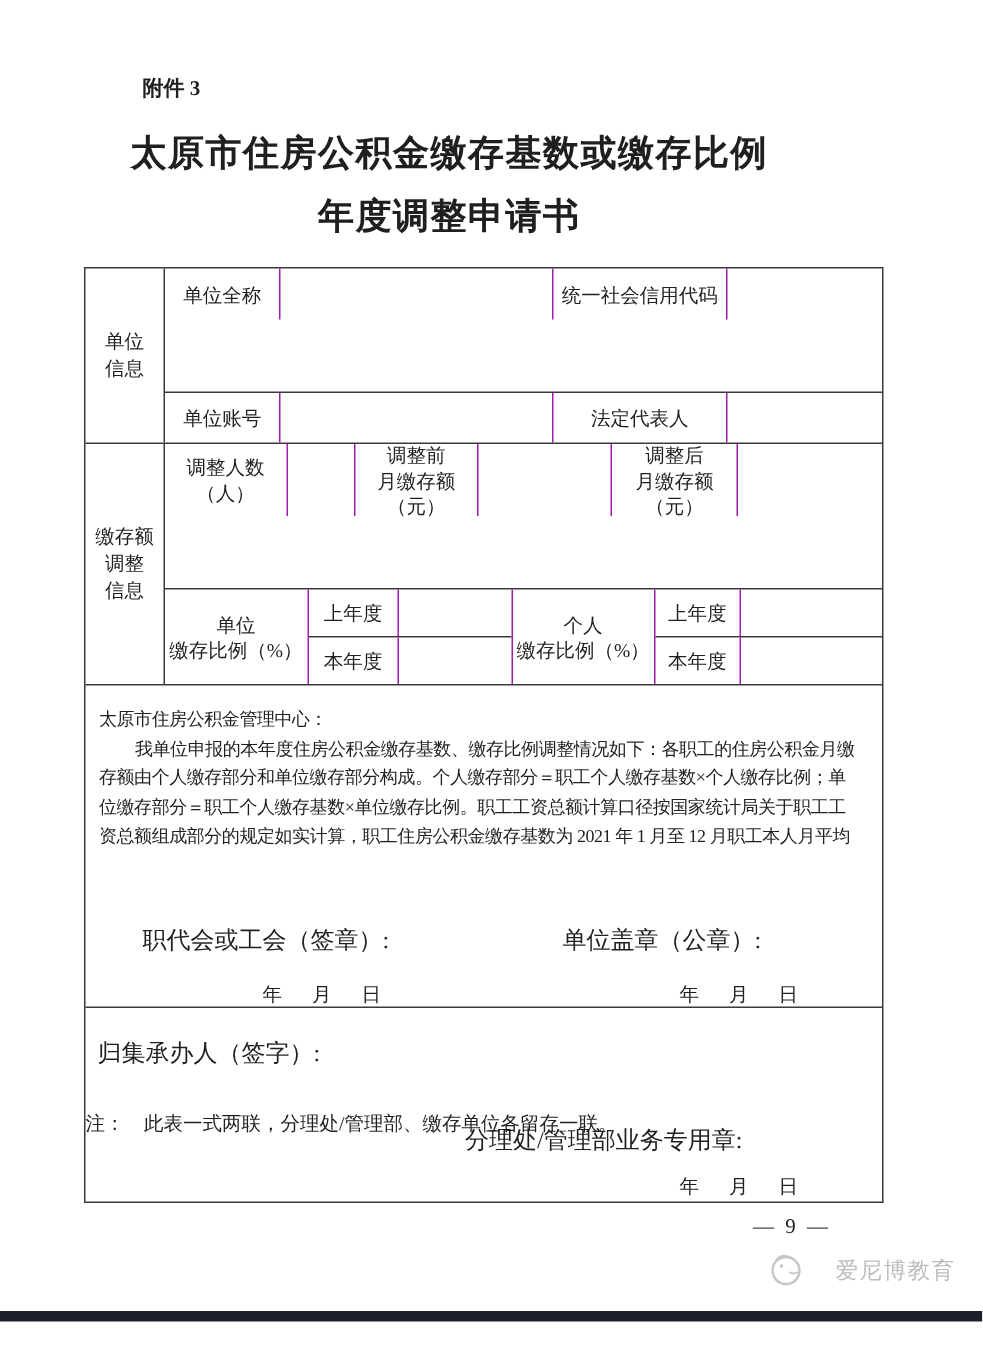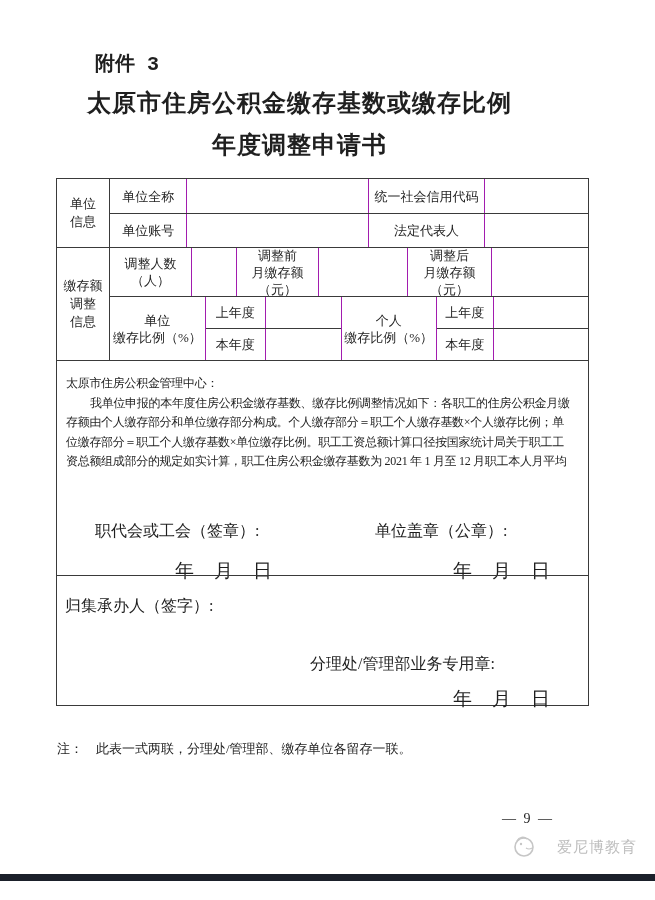--- a/index.html
+++ b/index.html
@@ -3,56 +3,56 @@
 <meta charset="utf-8">
 <style>
   * { margin:0; padding:0; box-sizing:border-box; }
   html,body { background:#ffffff; }
   .page {
     position:relative; width:655px; height:900px; margin:0 auto;
     background:#ffffff; overflow:hidden;
     font-family:"Liberation Serif","DejaVu Serif",serif;
     color:#1f1f1f;
   }
-  .attachment { position:absolute; left:95px; top:50px; font-size:20px; font-weight:bold;font-family:Liberation Mono, monospace; }
+  .attachment { position:absolute; left:95px; top:50px; font-size:14px; font-weight:bold; }
   .title {
     position:absolute; left:0; top:82px; width:655px; text-align:center;
     font-size:24px; font-weight:bold; line-height:42px; letter-spacing:1px;
     transform:translateX(-28px);
   }
   .form-table {
     position:absolute; left:56px; top:178px; width:533px;
     border:1px solid #3a3a3a; background:#fff;
   }
   .sec { display:flex; }
   .sec.bt { border-top:1px solid #3a3a3a; }
   .sec-label {
     width:53px; flex:0 0 53px; border-right:1px solid #3a3a3a;
     display:flex; flex-direction:column; justify-content:center; align-items:center;
     font-size:13px; line-height:18px; text-align:center;
   }
-  .sec-body { flex:1; display:flex; flex-direction:column; }
+  .sec-body { flex:1; display:flex; flex-direction:column;gap:48px; }
   .r { display:flex; }
   .r.bt { border-top:1px solid #3a3a3a; }
   .c { border-left:1px solid #a21caf; }
   .r .c:first-child { border-left:none; }
   .lab {
     display:flex; flex-direction:column; justify-content:center; align-items:center;
     font-size:13px; line-height:17px; text-align:center;
   }
   .stack { display:flex; flex-direction:column; }
   .sr { display:flex; flex:1; }
   .sr.bt { border-top:1px solid #3a3a3a; }
   .sr .c:first-child { border-left:none; }
   .grow { flex:1; }
   .decl { position:relative; display:block; height:215px; padding:13px 12px 0 9px; }
   .decl-line { font-size:12px; line-height:19.5px; letter-spacing:-0.3px; white-space:nowrap; }
   .indent { text-indent:2em; }
   .sig-label { position:absolute; font-size:16px; white-space:nowrap; }
-  .date-group { position:absolute; font-size:19px; white-space:nowrap; }
+  .date-group { position:absolute; font-size:13px; white-space:nowrap; }
   .date-group span { margin-right:20px; }
   .date-group span:last-child { margin-right:0; }
   .proc { position:relative; display:block; height:130px; }
   .note { position:absolute; left:57px; top:740px; font-size:13px; white-space:nowrap; }
   .note .note-text { margin-left:13px; }
   .page-number { position:absolute; left:502px; top:811px; font-size:14px; letter-spacing:2px; }
   .watermark { position:absolute; left:511px; top:831px; display:flex; align-items:center; color:#bdbdbd; }
   .watermark-text { font-size:15px; letter-spacing:1px; margin-left:18px; }
   .bottom-bar { position:absolute; left:0; top:874px; width:655px; height:7px; background:#1b202a; }
 </style>

